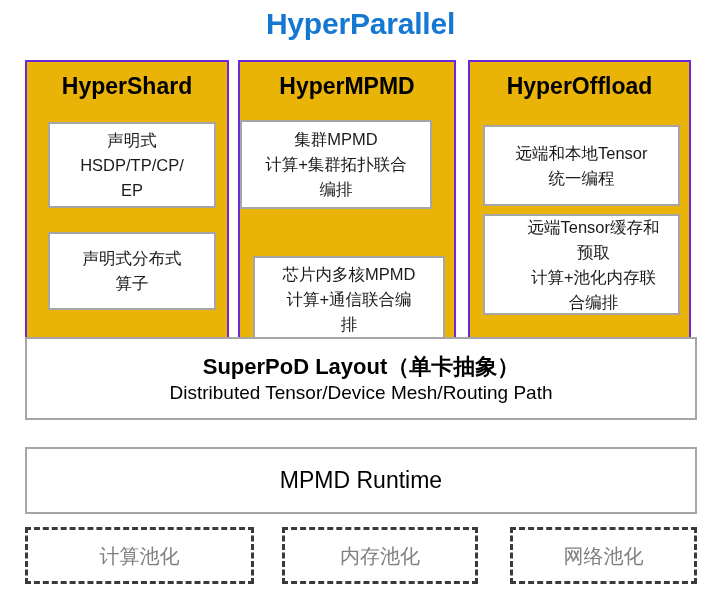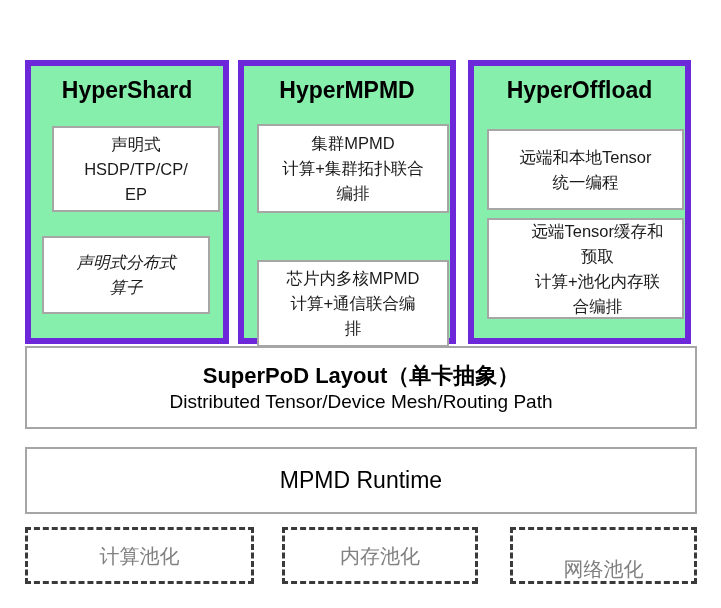--- a/index.html
+++ b/index.html
@@ -33,22 +33,22 @@
     color: #1478d2;
     letter-spacing: -0.2px;
     line-height: 36px;
   }
 
   
   .column {
     position: absolute;
     top: 60px;
     height: 284px;
-    background: #86efac;
-    border: 6px solid #6d28d9;
+    background: #eab308;
+    border: 2px solid #6d28d9;
     box-sizing: border-box;
   }
   #col-0 { left: 25px;  width: 204px; }
   #col-1 { left: 238px; width: 218px; }
   #col-2 { left: 468px; width: 223px; }
 
   .column-title {
     position: absolute;
     left: 0;
     right: 0;
@@ -74,42 +74,42 @@
   .subbox .sb-text {
     font-size: 16.5px;
     line-height: 25px;
     color: #1a1a1a;
     padding: 0 4px;
     white-space: pre-line;
   }
 
   
   #sub-0-0 { left: 21px; top: 60px;  width: 168px; height: 86px; }
-  #sub-0-1 { left: 11px; top: 170px; width: 168px; height: 78px; font-style: italic; }
-  
-  #sub-1-0 { left: 13px; top: 58px;  width: 192px; height: 89px; align-items: center; }
+  #sub-0-1 { left: 21px; top: 170px; width: 168px; height: 78px; }
+  
+  #sub-1-0 { left: 0; top: 58px;  width: 192px; height: 89px; align-items: center; }
   #sub-1-1 { left: 13px; top: 166px; width: 192px; height: 87px; margin-top: 28px; }
   
   #sub-2-0 { left: 13px; top: 63px;  width: 197px; height: 81px; }
   #sub-2-1 { left: 13px; top: 152px; width: 197px; height: 101px; padding-left: 24px; }
 
   
   .band {
     position: absolute;
     left: 25px;
     width: 672px;
     border: 2px solid #a6a6a6;
     box-sizing: border-box;
     background: #ffffff;
     display: flex;
     flex-direction: column;
     align-items: center;
     justify-content: center;
   }
-  #band-layout  { top: 346px; height: 83px; }
+  #band-layout  { top: 337px; height: 83px; }
   #band-runtime { top: 447px; height: 67px; }
 
   .band-title {
     font-size: 22px;
     font-weight: bold;
     line-height: 27px;
     color: #000000;
     text-align: center;
   }
   .band-sub {
@@ -132,33 +132,34 @@
     height: 57px;
     border: 3px dashed #3a3a3a;
     box-sizing: border-box;
     background: #ffffff;
     display: flex;
     align-items: center;
     justify-content: center;
   }
   #pool-0 { left: 25px;  width: 229px; }
   #pool-1 { left: 282px; width: 196px; }
-  #pool-2 { left: 510px; width: 187px; align-items: flex-end; }
+  #pool-2 { left: 510px; width: 187px; }
   .pool-label {
     font-size: 20px;
     color: #808080;
     line-height: 24px;
     text-align: center;
   }
 </style>
 </head>
 <body>
 
 <div id="diagram">
 
+  <div class="title">HyperParallel</div>
 
   <div class="column" id="col-0">
     <div class="column-title">HyperShard</div>
     <div class="subbox" id="sub-0-0">
       <span class="sb-text">声明式
 HSDP/TP/CP/
 EP</span>
     </div>
     <div class="subbox" id="sub-0-1">
       <span class="sb-text">声明式分布式

